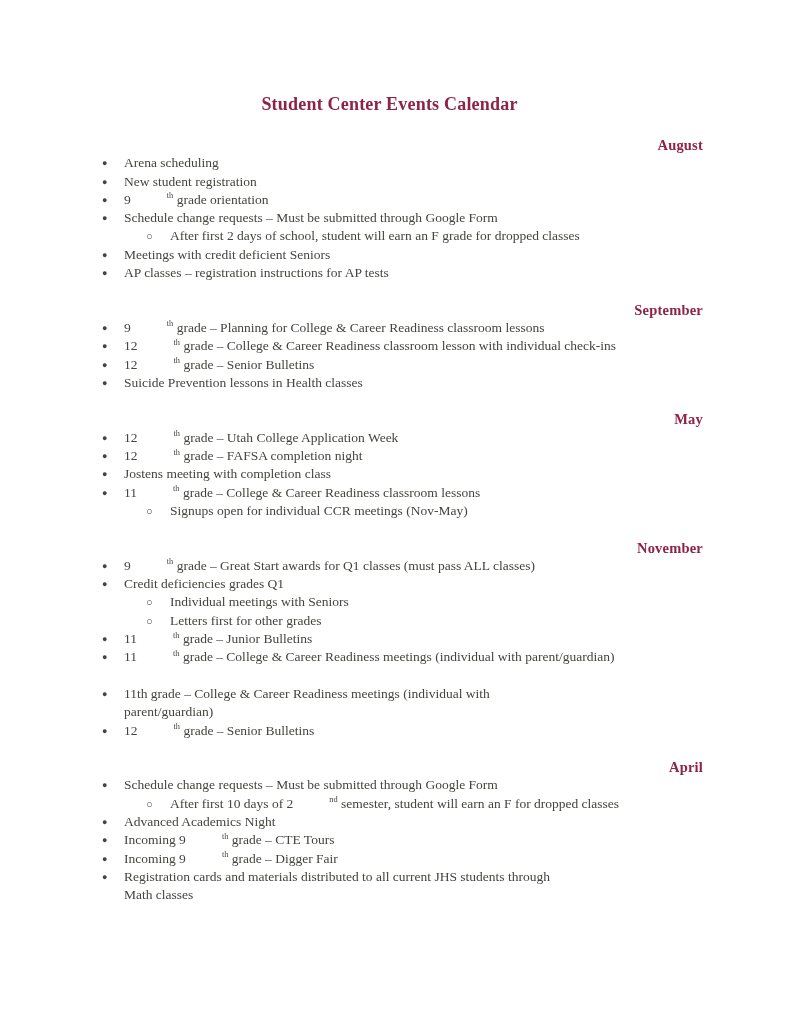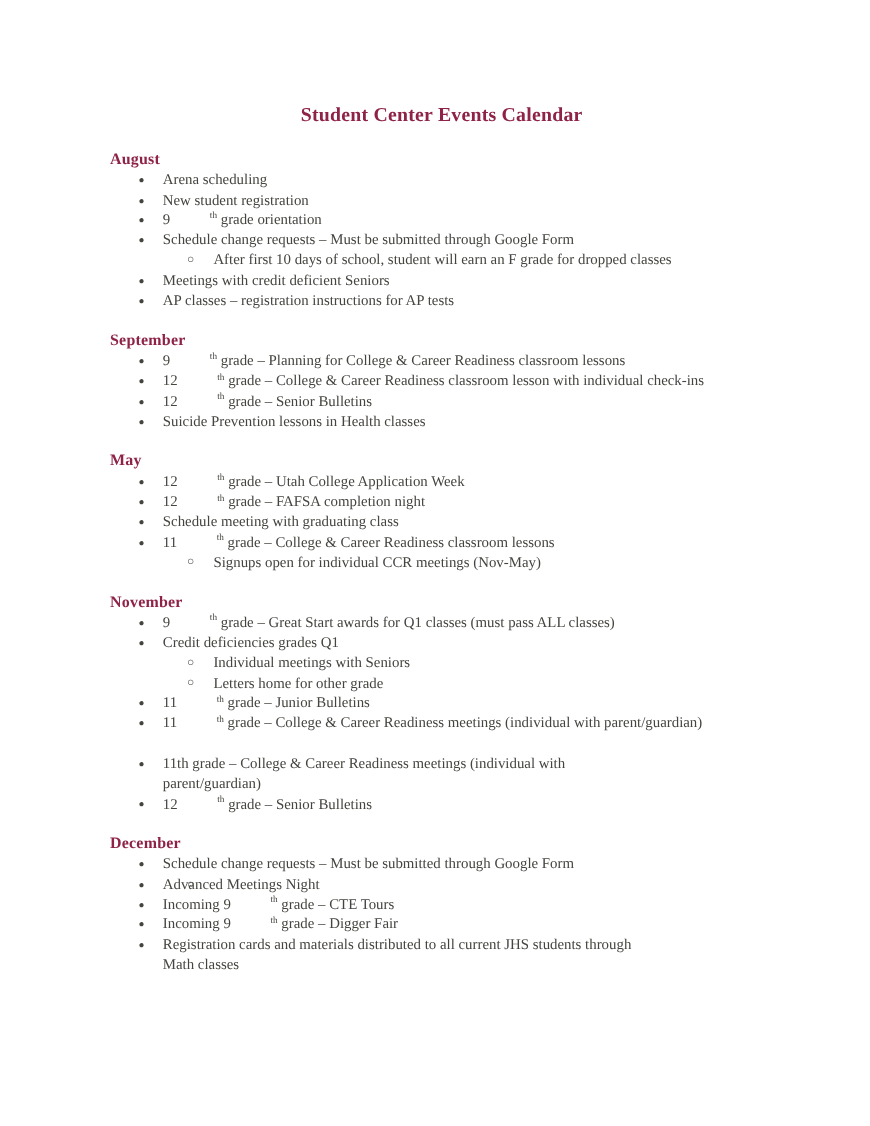--- a/index.html
+++ b/index.html
@@ -13,21 +13,21 @@
     background: #ffffff;
   }
   .page {
     position: relative;
     box-sizing: border-box;
     width: 791px;
     height: 1024px;
     background: var(--page-bg);
     font-family: "Liberation Serif", serif;
     color: var(--body-color);
-    padding: 93px 88px 0 100px;
+    padding: 93px 88px 0 76px;
     overflow: hidden;
   }
   .title {
     margin: 0 0 20px 0;
     text-align: center;
     font-size: 18px;
     line-height: 23px;
     font-weight: 700;
     letter-spacing: 0.2px;
     color: var(--heading-color);
@@ -35,20 +35,21 @@
   .month-section {
     margin: 0 0 18.3px 0;
   }
   .month {
     margin: 0;
     font-size: 14.5px;
     line-height: 18.3px;
     font-weight: 700;
     letter-spacing: 0.2px;
     color: var(--heading-color);
+    text-align: right;
   }
   .events {
     list-style: none;
     margin: 0;
     padding: 0;
   }
   .item {
     position: relative;
     font-size: 13.5px;
     line-height: 18.3px;
@@ -77,66 +78,66 @@
 <div class="page">
   <h1 class="title">Student Center Events Calendar</h1>
   <div class="sections" id="sections">
       <section class="month-section">
         <h2 class="month">August</h2>
         <ul class="events">
           <li class="item l1"><span class="bullet">●</span><span class="text">Arena scheduling</span></li>
           <li class="item l1"><span class="bullet">●</span><span class="text">New student registration</span></li>
           <li class="item l1"><span class="bullet">●</span><span class="text">9<sup>th</sup> grade orientation</span></li>
           <li class="item l1"><span class="bullet">●</span><span class="text">Schedule change requests – Must be submitted through Google Form</span></li>
-          <li class="item l2"><span class="bullet">○</span><span class="text">After first 10 days of school, student will earn an F grade for dropped classes</span></li>
+          <li class="item l2"><span class="bullet">○</span><span class="text">After first 2 days of school, student will earn an F grade for dropped classes</span></li>
           <li class="item l1"><span class="bullet">●</span><span class="text">Meetings with credit deficient Seniors</span></li>
           <li class="item l1"><span class="bullet">●</span><span class="text">AP classes – registration instructions for AP tests</span></li>
         </ul>
       </section>
       <section class="month-section">
         <h2 class="month">September</h2>
         <ul class="events">
           <li class="item l1"><span class="bullet">●</span><span class="text">9<sup>th</sup> grade – Planning for College &amp; Career Readiness classroom lessons</span></li>
           <li class="item l1"><span class="bullet">●</span><span class="text">12<sup>th</sup> grade – College &amp; Career Readiness classroom lesson with individual check-ins</span></li>
           <li class="item l1"><span class="bullet">●</span><span class="text">12<sup>th</sup> grade – Senior Bulletins</span></li>
           <li class="item l1"><span class="bullet">●</span><span class="text">Suicide Prevention lessons in Health classes</span></li>
         </ul>
       </section>
       <section class="month-section">
         <h2 class="month">May</h2>
         <ul class="events">
           <li class="item l1"><span class="bullet">●</span><span class="text">12<sup>th</sup> grade – Utah College Application Week</span></li>
           <li class="item l1"><span class="bullet">●</span><span class="text">12<sup>th</sup> grade – FAFSA completion night</span></li>
-          <li class="item l1"><span class="bullet">●</span><span class="text">Schedule meeting with graduating class</span></li>
+          <li class="item l1"><span class="bullet">●</span><span class="text">Jostens meeting with completion class</span></li>
           <li class="item l1"><span class="bullet">●</span><span class="text">11<sup>th</sup> grade – College &amp; Career Readiness classroom lessons</span></li>
           <li class="item l2"><span class="bullet">○</span><span class="text">Signups open for individual CCR meetings (Nov-May)</span></li>
         </ul>
       </section>
       <section class="month-section">
         <h2 class="month">November</h2>
         <ul class="events">
           <li class="item l1"><span class="bullet">●</span><span class="text">9<sup>th</sup> grade – Great Start awards for Q1 classes (must pass ALL classes)</span></li>
           <li class="item l1"><span class="bullet">●</span><span class="text">Credit deficiencies grades Q1</span></li>
           <li class="item l2"><span class="bullet">○</span><span class="text">Individual meetings with Seniors</span></li>
-          <li class="item l2"><span class="bullet">○</span><span class="text">Letters home for other grade</span></li>
+          <li class="item l2"><span class="bullet">○</span><span class="text">Letters first for other grades</span></li>
           <li class="item l1"><span class="bullet">●</span><span class="text">11<sup>th</sup> grade – Junior Bulletins</span></li>
           <li class="item l1"><span class="bullet">●</span><span class="text">11<sup>th</sup> grade – College &amp; Career Readiness meetings (individual with parent/guardian)</span></li>
         </ul>
       </section>
       <section class="month-section">
         <ul class="events">
           <li class="item l1"><span class="bullet">●</span><span class="text">11th grade – College &amp; Career Readiness meetings (individual with<br>parent/guardian)</span></li>
           <li class="item l1"><span class="bullet">●</span><span class="text">12<sup>th</sup> grade – Senior Bulletins</span></li>
         </ul>
       </section>
       <section class="month-section">
-        <h2 class="month">December</h2>
+        <h2 class="month">April</h2>
         <ul class="events">
           <li class="item l1"><span class="bullet">●</span><span class="text">Schedule change requests – Must be submitted through Google Form</span></li>
-          <li class="item l2"><span class="bullet">○</span></li>
-          <li class="item l1"><span class="bullet">●</span><span class="text">Advanced Meetings Night</span></li>
+          <li class="item l2"><span class="bullet">○</span><span class="text">After first 10 days of 2<sup>nd</sup> semester, student will earn an F for dropped classes</span></li>
+          <li class="item l1"><span class="bullet">●</span><span class="text">Advanced Academics Night</span></li>
           <li class="item l1"><span class="bullet">●</span><span class="text">Incoming 9<sup>th</sup> grade – CTE Tours</span></li>
           <li class="item l1"><span class="bullet">●</span><span class="text">Incoming 9<sup>th</sup> grade – Digger Fair</span></li>
           <li class="item l1"><span class="bullet">●</span><span class="text">Registration cards and materials distributed to all current JHS students through<br>Math classes</span></li>
         </ul>
       </section>
     </div>
 </div>
 
 </body></html>

